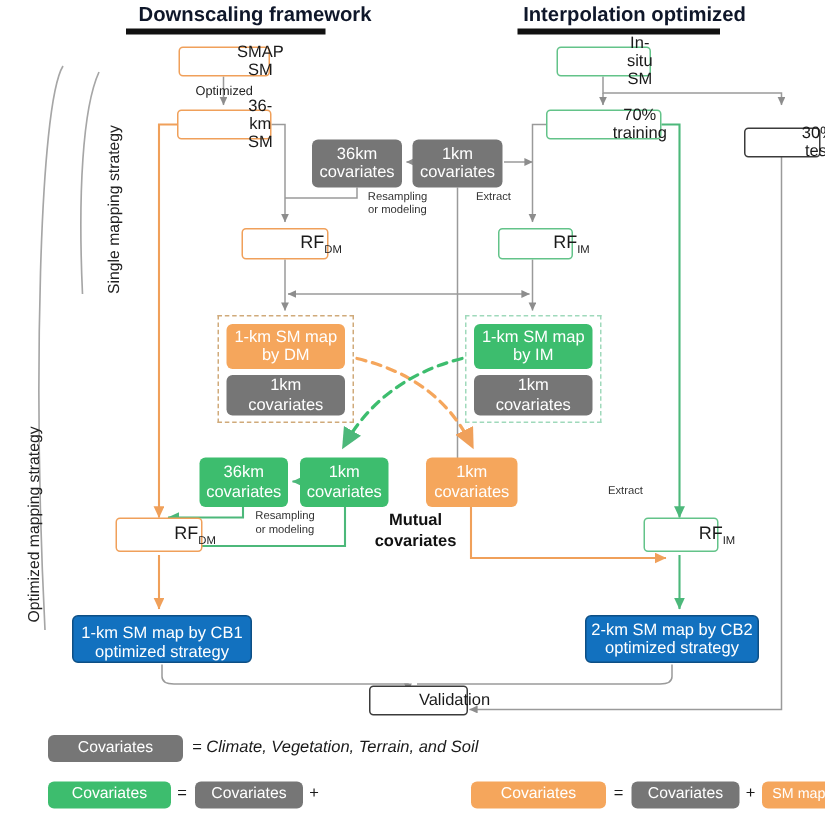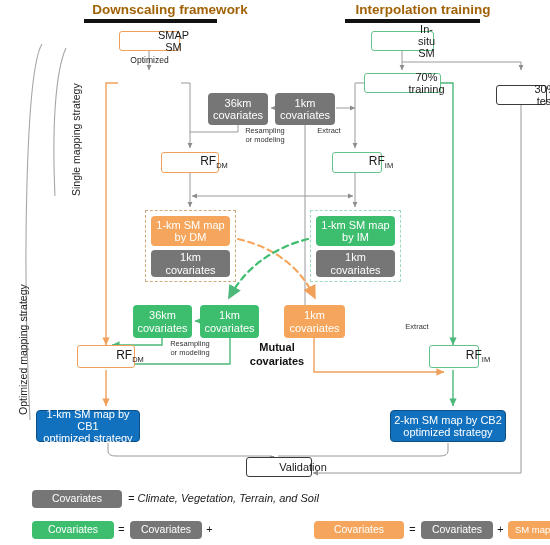--- a/index.html
+++ b/index.html
@@ -15,21 +15,21 @@
   .ob-green{border-color:#63c389;}
   .ob-dark{border-color:#3b3b3b;}
   
   .fb{border-radius:4px;color:#ffffff;font-size:11px;}
   .fb-gray{background:#767676;}
   .fb-green{background:#3dbd6e;}
   .fb-orange{background:#f5a65c;}
   .fb-blue{background:#1271bf;border:1px solid #0d4f85;color:#fff;}
   .dashbox{position:absolute;box-sizing:border-box;border:1px dashed #d0aa7a;background:#fff;}
   .dashbox.green{border-color:#9fd9bb;}
-  .hdr{position:absolute;font-size:13.5px;font-weight:bold;color:#a16207;text-align:center;}
+  .hdr{position:absolute;font-size:13.5px;font-weight:bold;color:#0f172a;text-align:center;}
   .hdr-underline{position:absolute;height:3.5px;background:#111;}
   .vlabel{position:absolute;font-size:10.5px;color:#222;
           transform:rotate(-90deg);transform-origin:left top;white-space:nowrap;}
   .small{position:absolute;font-size:7.5px;color:#333;line-height:1.18;text-align:center;}
   .tiny{position:absolute;font-size:8.5px;color:#222;text-align:center;}
   .mutual{position:absolute;font-size:11px;font-weight:bold;color:#111;text-align:center;line-height:1.25;}
   .legend-txt{position:absolute;font-size:11px;color:#1a1a1a;font-style:italic;}
   .sub{font-size:7.5px;vertical-align:sub;}
   svg{position:absolute;left:0;top:0;width:550px;height:545px;overflow:visible;}
 </style>
@@ -118,30 +118,31 @@
 
     <g fill="none" stroke="#a6a6a6" stroke-width="1.1">
       <path d="M42,44 C26,70 22,260 30,420"></path>
       <path d="M66,48 C55,72 52,130 55,196"></path>
     </g>
   </svg>
 
   <div class="hdr" style="left:60px;top:2px;width:220px;">Downscaling framework</div>
   <div class="hdr-underline" style="left:84px;top:19px;width:133px;"></div>
 
-  <div class="hdr" style="left:313px;top:2px;width:220px;">Interpolation training</div>
+  <div class="hdr" style="left:313px;top:2px;width:220px;">Interpolation optimized</div>
   <div class="hdr-underline" style="left:345px;top:19px;width:135px;"></div>
 
   <div class="vlabel" style="left:70px;top:196px;">Single mapping strategy</div>
   <div class="vlabel" style="left:17px;top:415px;">Optimized mapping strategy</div>
 
   <div class="box ob ob-orange" style="left:119px;top:31px;width:61px;height:20px;">SMAP SM</div>
 
   <div class="tiny" style="left:119px;top:55px;width:61px;">Optimized</div>
 
+  <div class="box ob ob-orange" style="left:118px;top:73px;width:63px;height:20px;">36-km SM</div>
 
   <div class="box ob ob-green" style="left:371px;top:31px;width:63px;height:20px;">In-situ SM</div>
 
   <div class="box ob ob-green" style="left:364px;top:73px;width:77px;height:20px;">70% training</div>
 
   <div class="box ob ob-dark" style="left:496px;top:73px;width:51px;height:20px;margin-top:12px;">30% test</div>
 
   <div class="box fb fb-gray" style="left:208px;top:93px;width:60px;height:32px;">
     <span style="white-space:pre-line;">36km
 covariates</span>
@@ -210,21 +211,21 @@
     <span>
       <span>RF</span><span class="sub">DM</span>
     </span>
   </div>
   <div class="box ob ob-green" style="left:429px;top:345px;width:49px;height:23px;font-size:12px;">
     <span>
       <span>RF</span><span class="sub">IM</span>
     </span>
   </div>
 
-  <div class="box fb fb-blue" style="left:36px;top:410px;width:104px;height:32px;">
+  <div class="box fb fb-blue" style="left:48px;top:410px;width:120px;height:32px;align-items:flex-end;">
     <span style="white-space:pre-line;">1-km SM map by CB1
 optimized strategy</span>
   </div>
   <div class="box fb fb-blue" style="left:390px;top:410px;width:116px;height:32px;">
     <span style="white-space:pre-line;">2-km SM map by CB2
 optimized strategy</span>
   </div>
 
   <div class="box ob ob-dark" style="left:246px;top:457px;width:66px;height:20px;text-align:center;">Validation</div>
 

